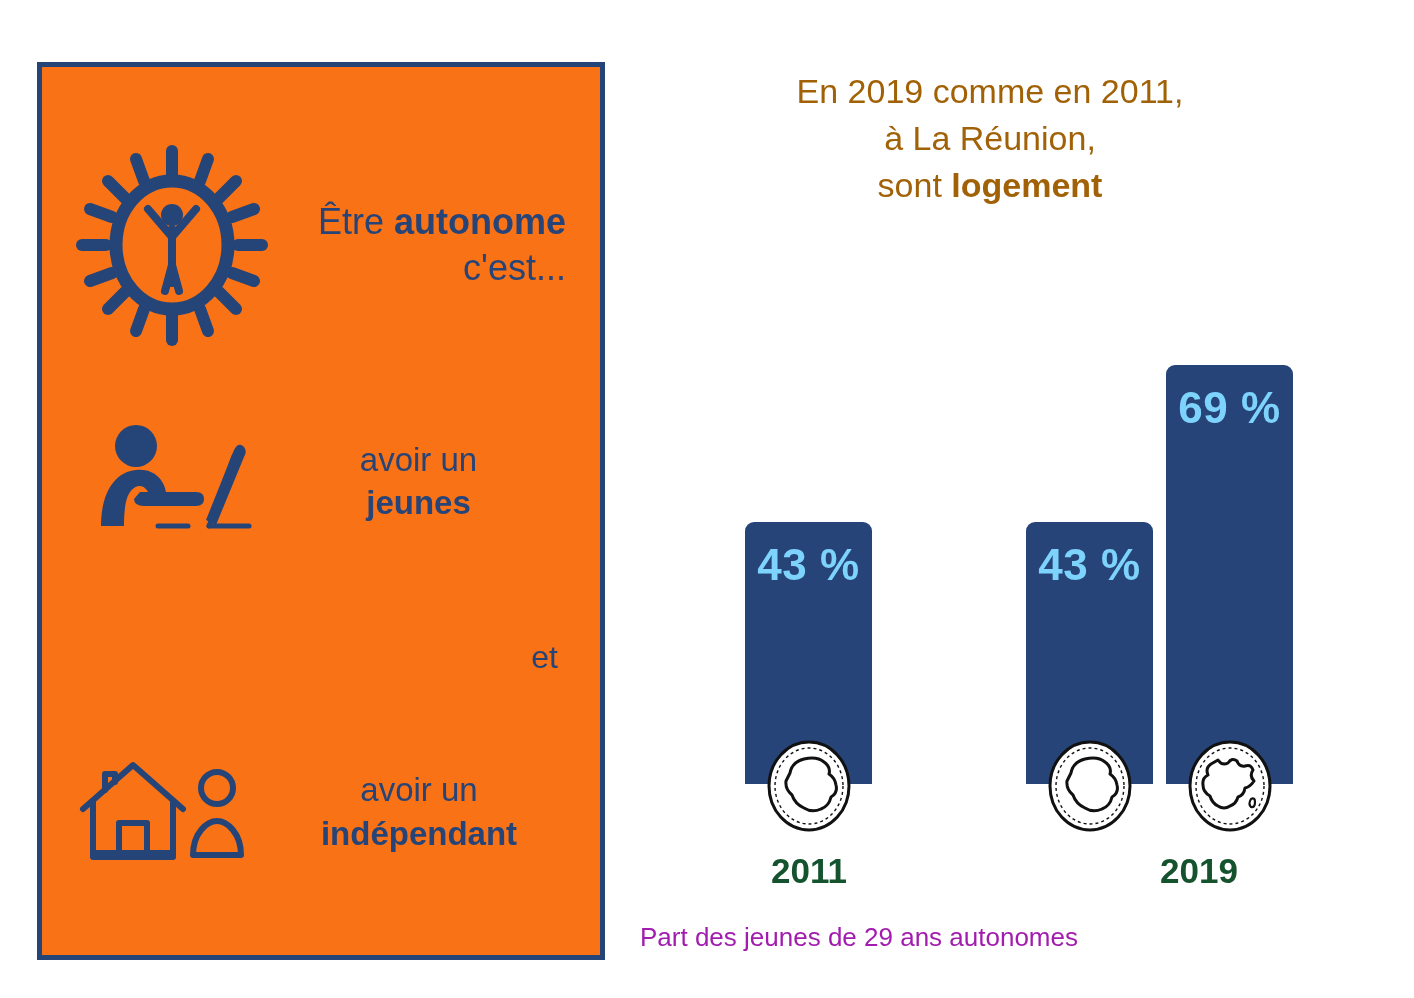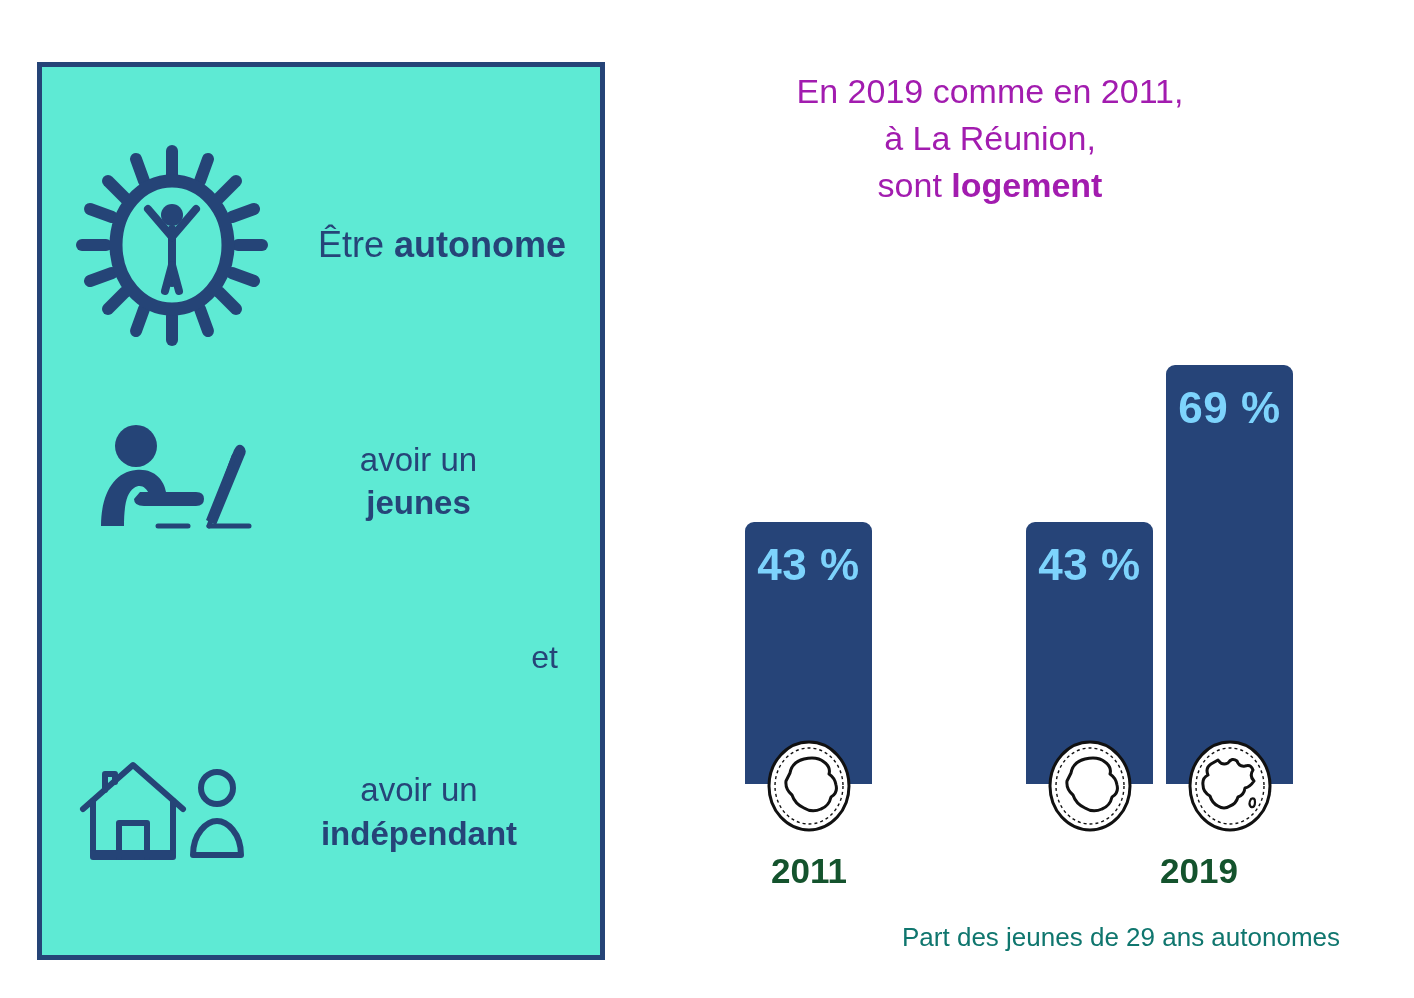--- a/index.html
+++ b/index.html
@@ -20,21 +20,21 @@
 
   
   #left-panel {
     position: absolute;
     left: 37px;
     top: 62px;
     width: 568px;
     height: 898px;
     box-sizing: border-box;
     border: 5px solid #254477;
-    background: #5eead4;
+    background: #f97316;
   }
 
   .def-row {
     position: absolute;
     display: flex;
     align-items: center;
     box-sizing: border-box;
   }
 
   
@@ -126,21 +126,21 @@
     width: 774px;
     height: 998px;
   }
 
   #headline {
     position: absolute;
     left: 0;
     top: 68px;
     width: 700px;
     text-align: center;
-    color: #a21caf;
+    color: #a16207;
     font-size: 34px;
     line-height: 1.38;
     font-weight: 400;
   }
   #headline b { font-weight: 700; }
 
   
   #chart {
     position: absolute;
     left: 0;
@@ -180,22 +180,22 @@
     color: #14532d;
     text-align: center;
     width: 200px;
   }
 
   #chart-caption {
     position: absolute;
     left: 0;
     top: 922px;
     width: 700px;
-    text-align: right;
-    color: #0f766e;
+    text-align: left;
+    color: #a21caf;
     font-size: 26px;
     font-weight: 400;
   }
 </style>
 </head>
 <body>
 
 <div id="left-panel">
 
   <div class="def-row" id="def-row-autonome">
@@ -230,20 +230,21 @@
           <line x1="100" y1="94" x2="124" y2="66"></line>
           <line x1="100" y1="122" x2="93" y2="148"></line>
           <line x1="100" y1="122" x2="107" y2="148"></line>
         </g>
       </svg>
     </div>
     <div class="text-cell">
       <div>
         <span class="t-light">Être </span><span class="t-bold">autonome</span>
       </div>
+      <div class="t-light">c'est...</div>
     </div>
   </div>
 
   <div class="def-row" id="def-row-emploi">
     <div class="icon-cell">
       <svg width="175" height="120" viewBox="0 0 175 120">
 
         <circle cx="52" cy="24" r="21" fill="#254477"></circle>
 
         <path d="M17 104 C17 72 30 50 52 48 C70 46 80 58 82 70 L66 74 C62 64 56 62 50 66 C42 71 40 86 40 104 Z" fill="#254477"></path>

